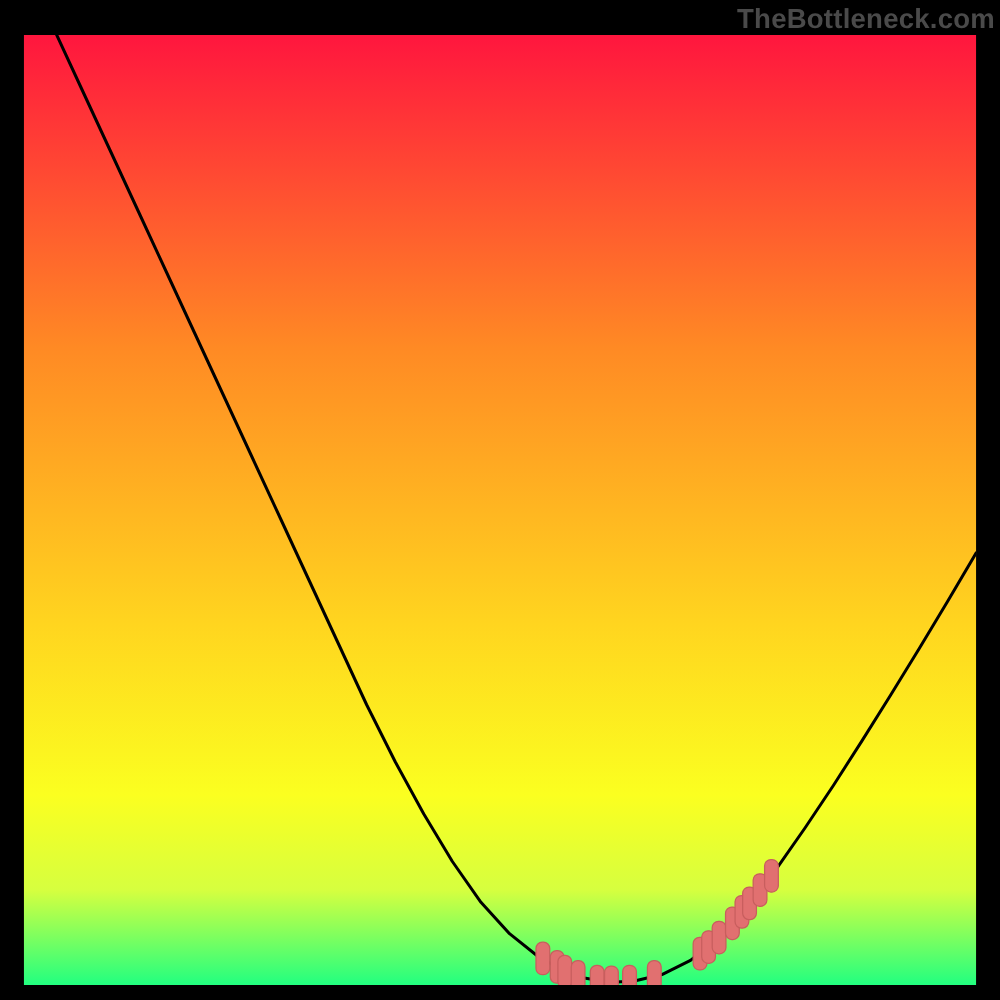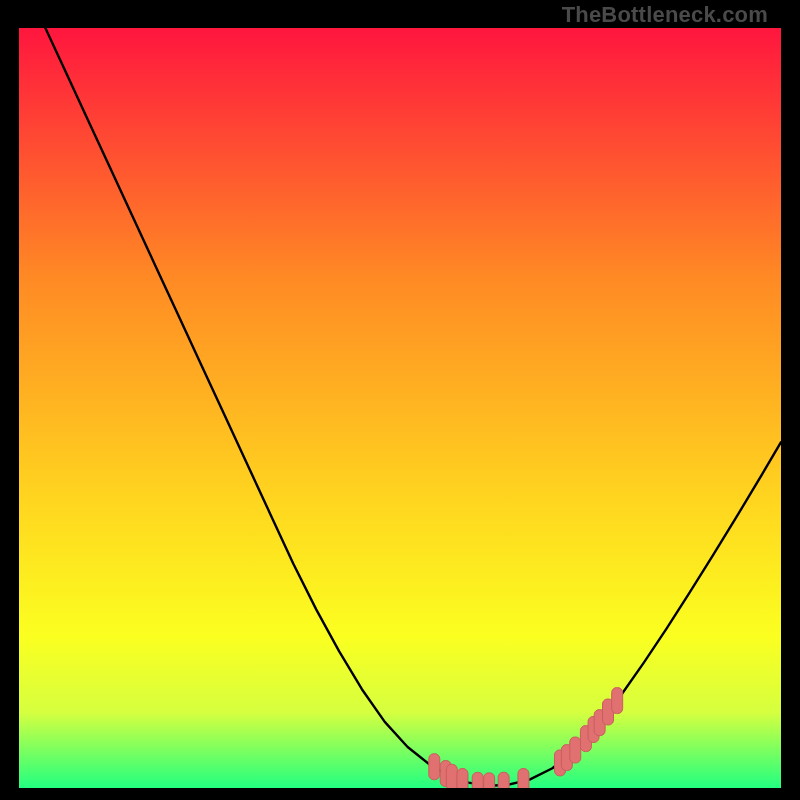--- a/index.html
+++ b/index.html
@@ -15,21 +15,21 @@
     position: absolute;
     left: 0;
     top: 0;
     width: 800px;
     height: 800px;
     background: #000;
   }
   .watermark {
     position: absolute;
     top: 2px;
-    right: 32px;
+    right: 4px;
     font-size: 22px;
     font-weight: bold;
     color: #4a4a4a;
     letter-spacing: 0.2px;
     user-select: none;
   }
   .plot {
     position: absolute;
     left: 19px;
     top: 28px;

